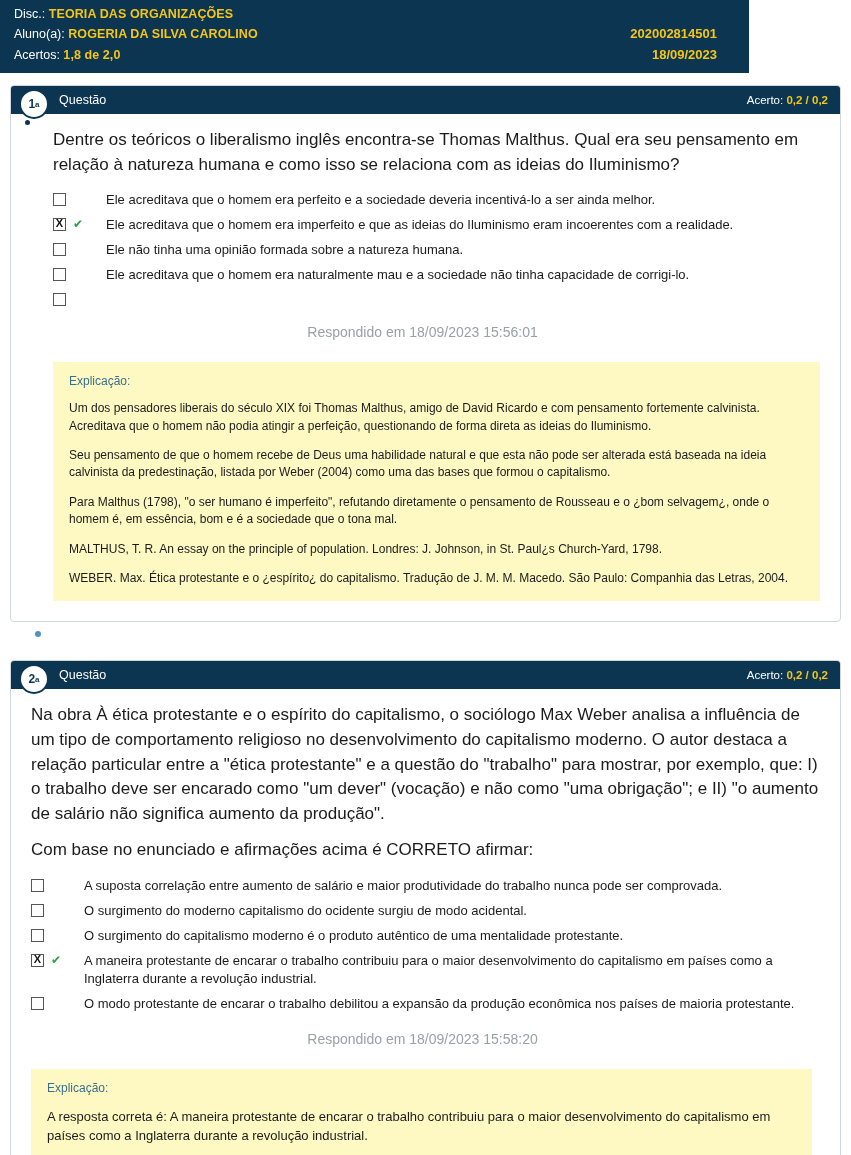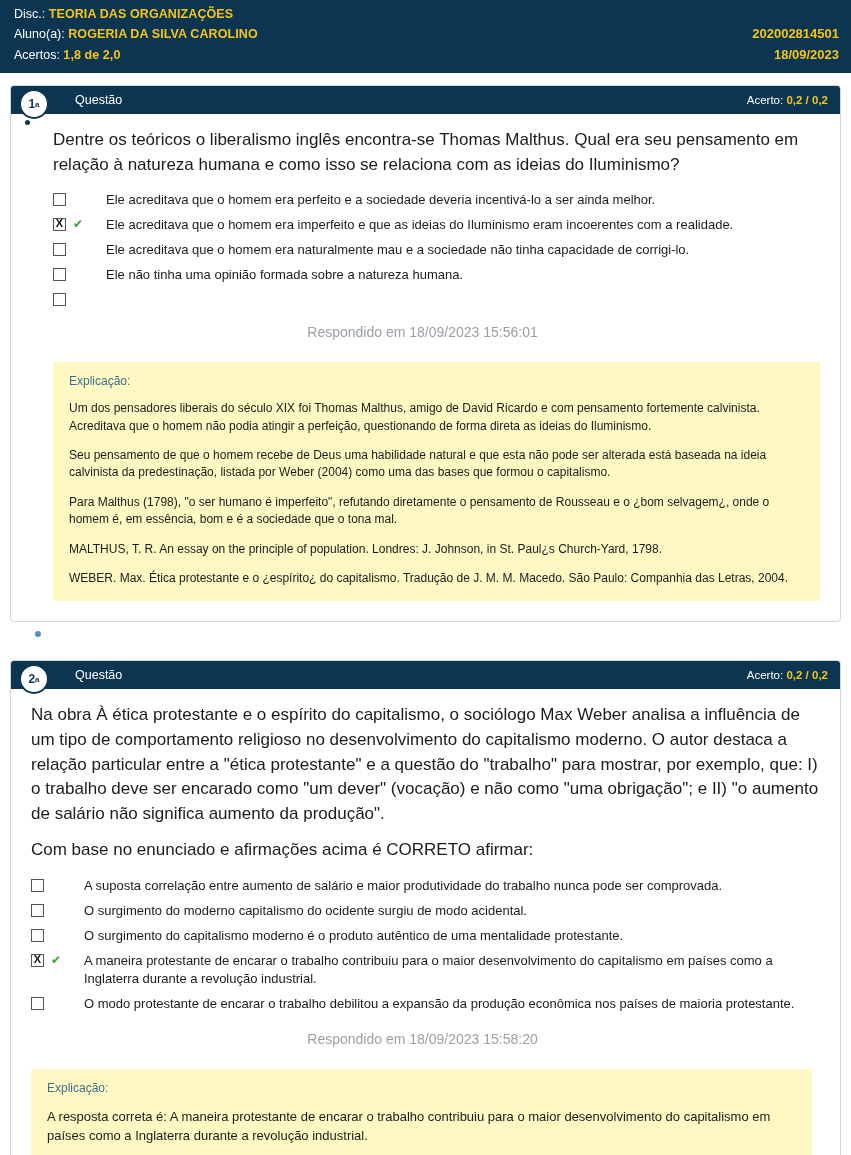--- a/index.html
+++ b/index.html
@@ -13,22 +13,22 @@
     font-family: "Liberation Sans", sans-serif;
     font-size: 13px;
     color: #1b1b1b;
     position: relative;
   }
 
   
   .header {
     background: #0b3550;
     color: #ffffff;
-    padding: 5px 12px 8px 14px;
-    width: 851px;
+    padding: 5px 32px 8px 14px;
+    width: 749px;
     text-align: center;
   }
   .header-row {
     display: flex;
     justify-content: space-between;
     align-items: baseline;
     line-height: 1.55;
     font-size: 12.5px;
   }
   .hdr-label { color: #ffffff; font-weight: normal; }
@@ -47,21 +47,21 @@
     background: #0b3550;
     color: #ffffff;
     height: 28px;
     display: flex;
     align-items: center;
     justify-content: space-between;
     padding: 0 12px 0 48px;
     border-radius: 3px 3px 0 0;
     font-size: 12.5px;
   }
-  .q-title-text { font-weight: normal; margin-left: 16px; }
+  .q-title-text { font-weight: normal; }
   .q-score { font-size: 11.5px; }
   .q-score .sc-label { color: #ffffff; }
   .q-score .sc-val { color: #f5c518; font-weight: bold; }
 
   .q-badge {
     position: absolute;
     left: 8px;
     top: 3px;
     width: 30px; height: 30px;
     border-radius: 50%;
@@ -241,26 +241,26 @@
         <span class="alt-text">Ele acreditava que o homem era perfeito e a sociedade deveria incentivá-lo a ser ainda melhor.</span>
       </div>
       <div class="alt">
         <span class="alt-box checked"></span>
         <span class="alt-check">✔</span>
         <span class="alt-text">Ele acreditava que o homem era imperfeito e que as ideias do Iluminismo eram incoerentes com a realidade.</span>
       </div>
       <div class="alt">
         <span class="alt-box"></span>
         <span class="alt-check empty">✔</span>
+        <span class="alt-text">Ele não tinha uma opinião formada sobre a natureza humana.</span>
+      </div>
+      <div class="alt">
+        <span class="alt-box"></span>
+        <span class="alt-check empty">✔</span>
         <span class="alt-text">Ele acreditava que o homem era naturalmente mau e a sociedade não tinha capacidade de corrigi-lo.</span>
-      </div>
-      <div class="alt">
-        <span class="alt-box"></span>
-        <span class="alt-check empty">✔</span>
-        <span class="alt-text">Ele não tinha uma opinião formada sobre a natureza humana.</span>
       </div>
       <div class="alt">
         <span class="alt-box"></span>
         <span class="alt-check empty">✔</span>
       </div>
     </div>
 
     <div class="answered-at">Respondido em 18/09/2023 15:56:01</div>
   </div>
 

